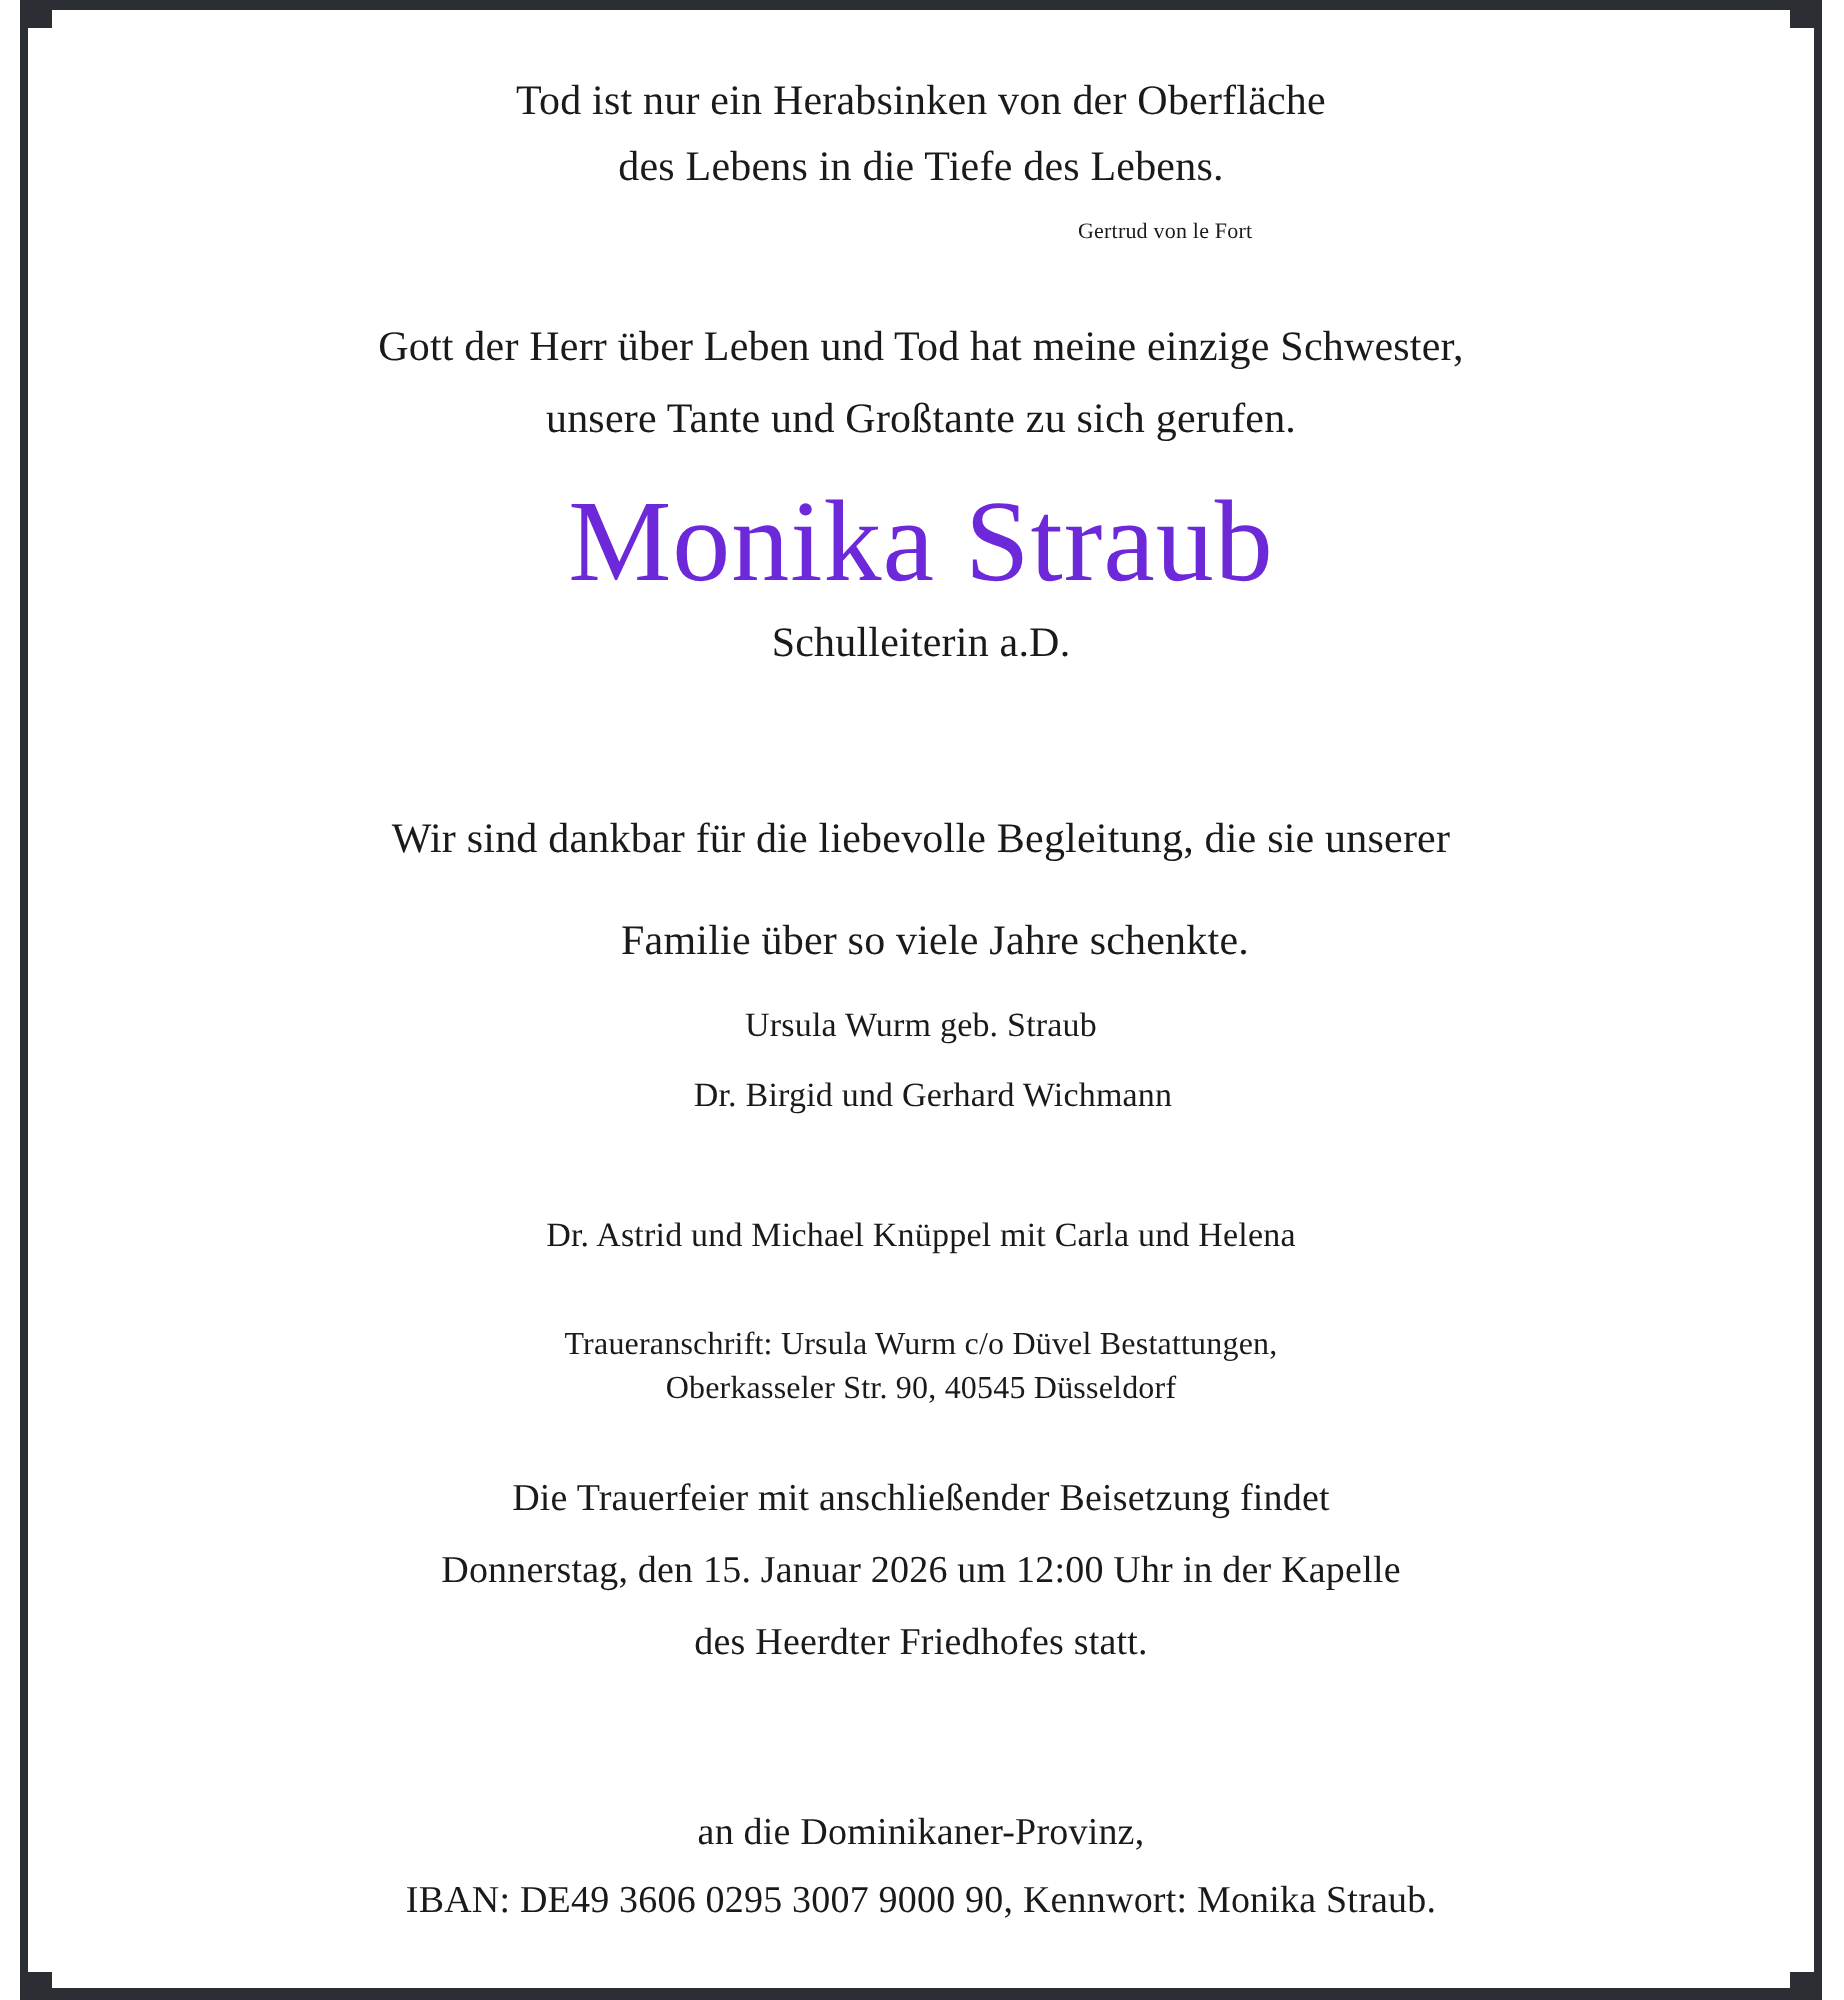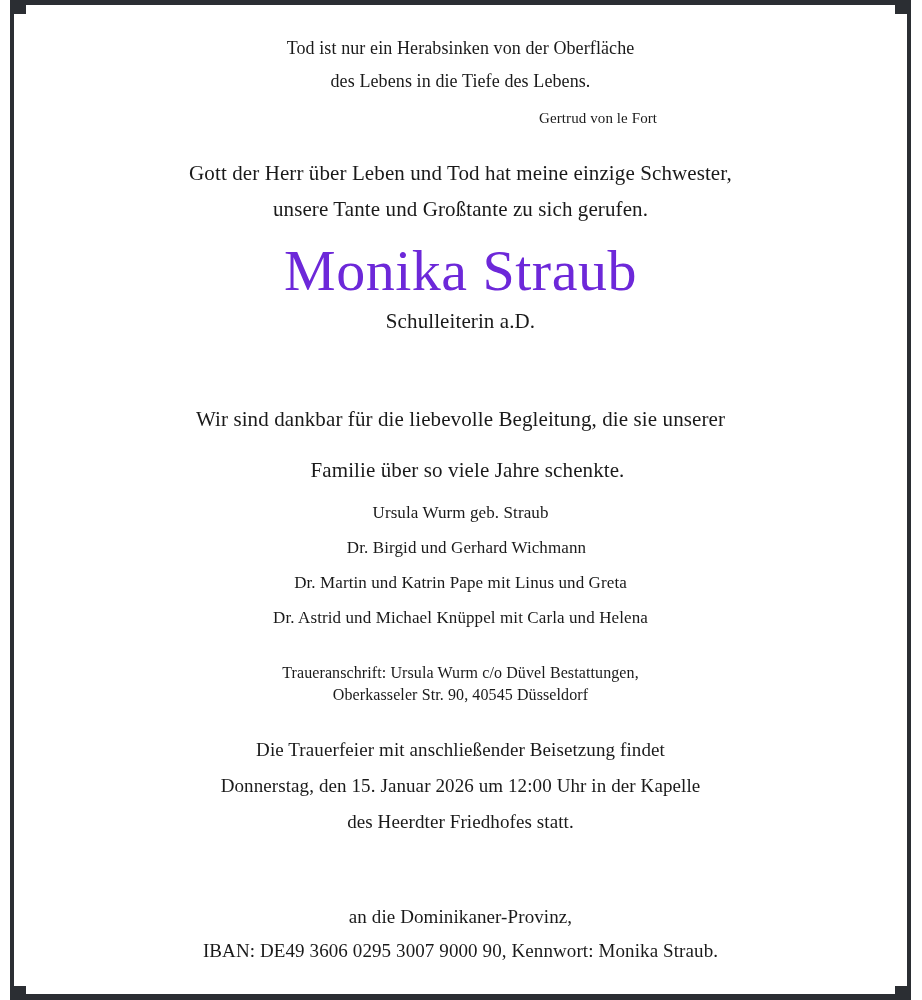--- a/index.html
+++ b/index.html
@@ -45,22 +45,22 @@
       text-align: center;
     }
     .line {
       position: absolute;
       left: 0;
       right: 0;
       white-space: nowrap;
       text-align: center;
       letter-spacing: 0.1px;
     }
-    .quote { font-size: 18px; }
-    .author { font-size: 15px; text-align: left; }
+    .quote { font-size: 21px; }
+    .author { font-size: 11px; text-align: left; }
     .intro { font-size: 21px; }
     .name { font-size: 58px; letter-spacing: 0.5px; color: #6d28d9; }
     .title { font-size: 21px; }
     .dates { font-size: 18px; }
     .thanks { font-size: 21px; }
     .family { font-size: 17px; }
     .address { font-size: 16px; }
     .service { font-size: 19px; }
     .donation { font-size: 19px; }
   </style>
@@ -83,21 +83,20 @@
   <div class="line intro" style="top:197px;">unsere Tante und Großtante zu sich gerufen.</div>
 
   <div class="line name" style="top:237px;">Monika Straub</div>
   <div class="line title" style="top:309px;">Schulleiterin a.D.</div>
 
   <div class="line thanks" style="top:407px;">Wir sind dankbar für die liebevolle Begleitung, die sie unserer</div>
   <div class="line thanks" style="top:458px;padding-left:14px;">Familie über so viele Jahre schenkte.</div>
 
   <div class="line family" style="top:503px;">Ursula Wurm geb. Straub</div>
   <div class="line family" style="top:538px;padding-left:12px;">Dr. Birgid und Gerhard Wichmann</div>
-  <div class="line family" style="top:573px;">Dr. Martin und Katrin Pape mit Linus und Greta</div>
   <div class="line family" style="top:608px;">Dr. Astrid und Michael Knüppel mit Carla und Helena</div>
 
   <div class="line address" style="top:664px;">Traueranschrift: Ursula Wurm c/o Düvel Bestattungen,</div>
   <div class="line address" style="top:686px;">Oberkasseler Str. 90, 40545 Düsseldorf</div>
 
   <div class="line service" style="top:739px;">Die Trauerfeier mit anschließender Beisetzung findet</div>
   <div class="line service" style="top:775px;">Donnerstag, den 15. Januar 2026 um 12:00 Uhr in der Kapelle</div>
   <div class="line service" style="top:811px;">des Heerdter Friedhofes statt.</div>
 
   <div class="line donation" style="top:906px;">an die Dominikaner-Provinz,</div>

